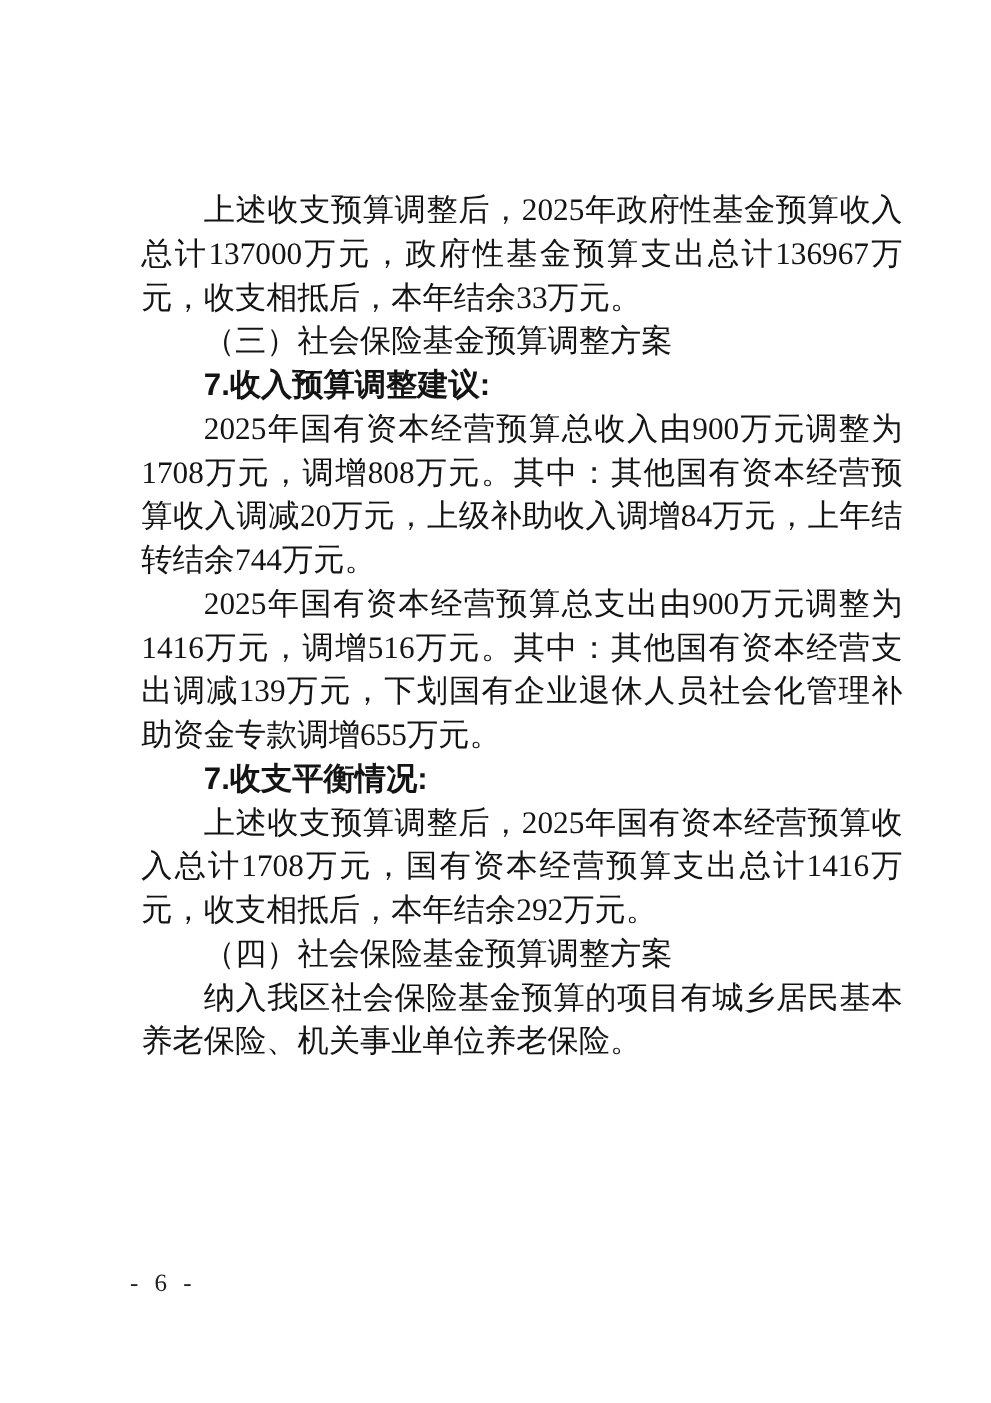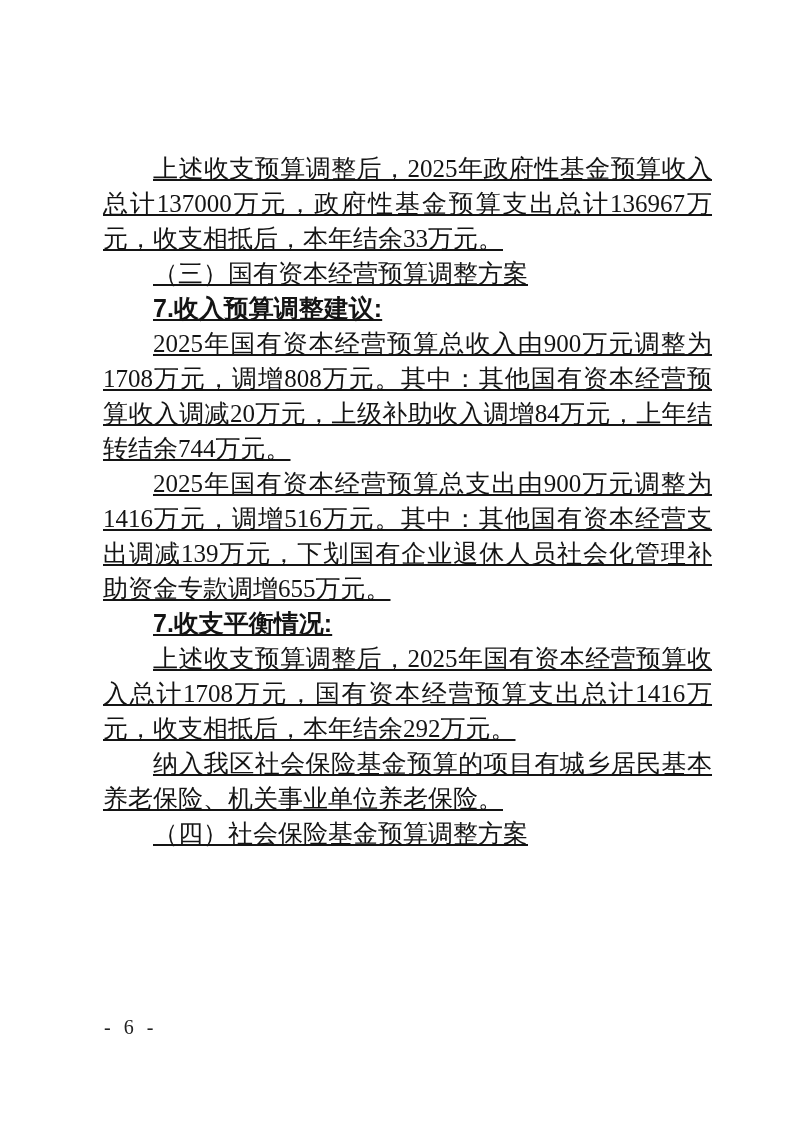--- a/index.html
+++ b/index.html
@@ -7,24 +7,23 @@
     width: 793px;
     height: 1122px;
     background: #ffffff;
     position: relative;
     overflow: hidden;
     font-family: "Liberation Serif", "DejaVu Serif", serif;
     color: #141414;
   }
   .content {
     position: absolute;
-    left: 103px;
+    left: 113px;
     top: 151px;
     width: 609px;
-    text-decoration: underline;
   }
   .para {
     margin: 0;
     font-size: 25px;
     line-height: 35px;
     text-align: justify;
     text-indent: 2em;
   }
   .para:last-child { text-align: justify; }
   .subhead {
@@ -40,23 +39,23 @@
     color: #222222;
     font-family: "Liberation Serif", "DejaVu Serif", serif;
   }
 </style>
 </head>
 <body>
 
 <div class="page">
   <div class="content">
     <p class="para body">上述收支预算调整后，2025年政府性基金预算收入总计137000万元，政府性基金预算支出总计136967万元，收支相抵后，本年结余33万元。</p>
-    <p class="para section">（三）国有资本经营预算调整方案</p>
+    <p class="para section">（三）社会保险基金预算调整方案</p>
     <p class="para subhead">7.收入预算调整建议:</p>
     <p class="para body">2025年国有资本经营预算总收入由900万元调整为1708万元，调增808万元。其中：其他国有资本经营预算收入调减20万元，上级补助收入调增84万元，上年结转结余744万元。</p>
     <p class="para body">2025年国有资本经营预算总支出由900万元调整为1416万元，调增516万元。其中：其他国有资本经营支出调减139万元，下划国有企业退休人员社会化管理补助资金专款调增655万元。</p>
     <p class="para subhead">7.收支平衡情况:</p>
     <p class="para body">上述收支预算调整后，2025年国有资本经营预算收入总计1708万元，国有资本经营预算支出总计1416万元，收支相抵后，本年结余292万元。</p>
+    <p class="para section">（四）社会保险基金预算调整方案</p>
     <p class="para body">纳入我区社会保险基金预算的项目有城乡居民基本养老保险、机关事业单位养老保险。</p>
-    <p class="para section">（四）社会保险基金预算调整方案</p>
   </div>
   <div class="page-number">- 6 -</div>
 </div>
 
 </body></html>

